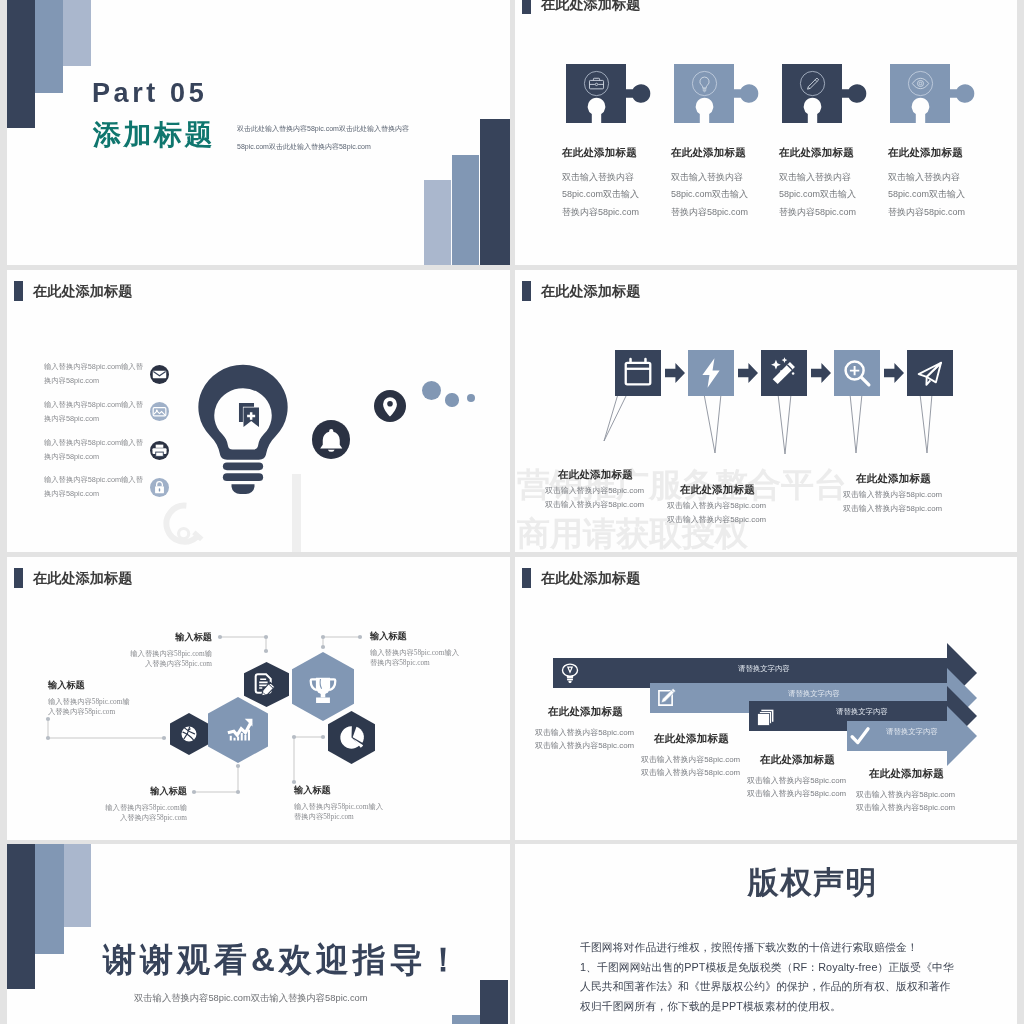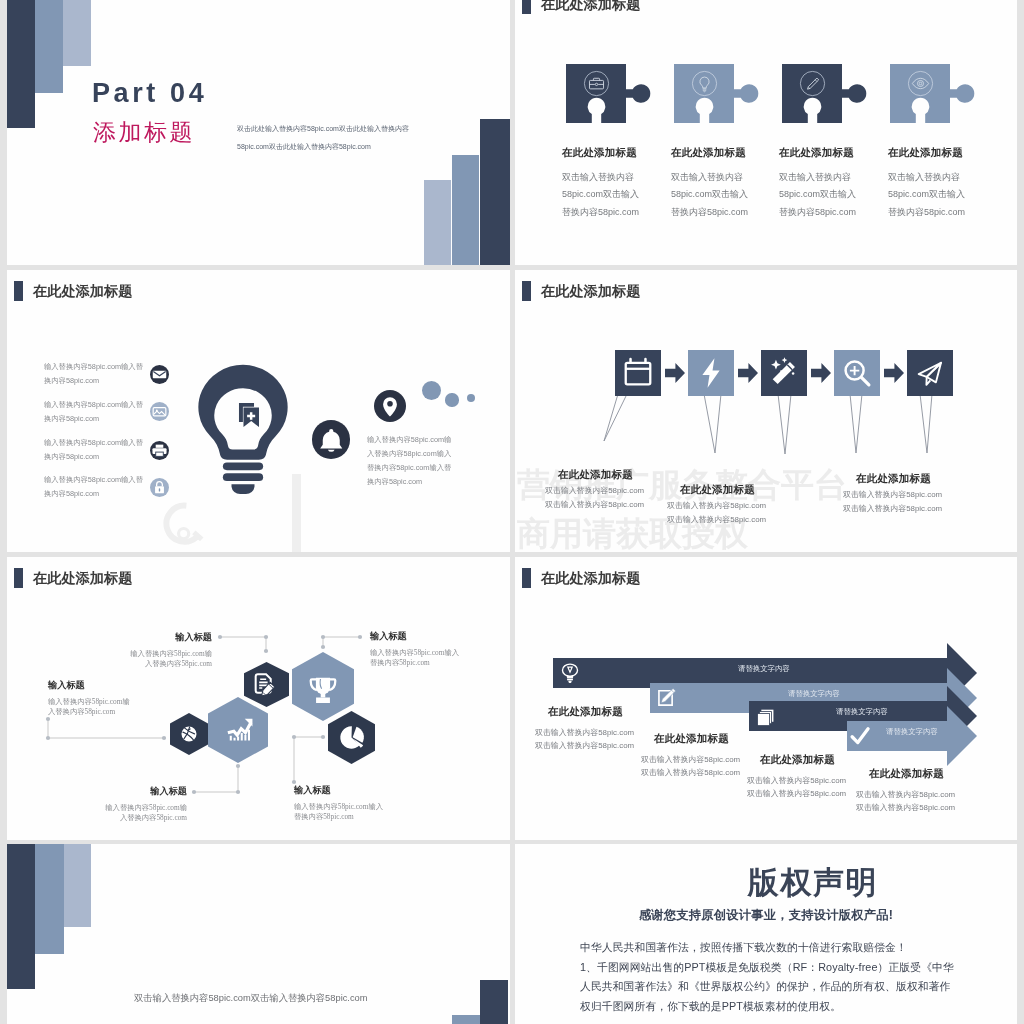--- a/index.html
+++ b/index.html
@@ -27,21 +27,21 @@
   .bdl{font-size:7.3px;color:#8a8c90;line-height:1.92;}
   
   .b1a{left:0;top:0;width:28px;height:128px;background:#37435a;}
   .b1b{left:28px;top:0;width:28px;height:93px;background:#8197b4;}
   .b1c{left:56px;top:0;width:28px;height:66px;background:#aab7cd;}
   .b1d{left:417px;top:180px;width:27px;height:85px;background:#aab7cd;}
   .b1e{left:445px;top:155px;width:27px;height:110px;background:#8197b4;}
   .b1f{left:473px;top:119px;width:30px;height:146px;background:#37435a;}
   .s1kicker{left:85px;top:80px;font-size:27px;font-weight:700;color:#37435a;
             letter-spacing:3.6px;line-height:1;}
-  .s1title{left:86px;top:121px;font-size:23px;font-weight:400;color:#be185d;
+  .s1title{left:86px;top:121px;font-size:28px;font-weight:700;color:#0f766e;
            letter-spacing:2.5px;line-height:1;transform:scaleX(1.0);
            transform-origin:left top;}
   .s1body{left:230px;top:120px;width:176px;font-size:7.0px;color:#5b6472;
           line-height:2.5;letter-spacing:0;}
   
   .hd2{left:7px;top:-6px;}
   .p2{position:absolute;width:88px;height:62px;}
   .p2 .pz{position:absolute;left:0;top:0;width:88px;height:62px;}
   .p2 .pic{position:absolute;left:16.5px;top:5.5px;width:27px;height:27px;}
   .p2a{left:51px;top:64px;}
@@ -171,21 +171,21 @@
   .s8body p{margin:0;}
 </style>
 </head>
 <body>
 
 <div class="grid">
   <div class="slide s1">
     <div class="abs b1a"></div>
     <div class="abs b1b"></div>
     <div class="abs b1c"></div>
-    <div class="abs s1kicker">Part 04</div>
+    <div class="abs s1kicker">Part 05</div>
     <div class="abs s1title">添加标题</div>
     <div class="abs s1body">双击此处输入替换内容58pic.com双击此处输入替换内容58pic.com双击此处输入替换内容58pic.com</div>
     <div class="abs b1d"></div>
     <div class="abs b1e"></div>
     <div class="abs b1f"></div>
   </div>
   <div class="slide s2">
     <div class="hd hd2">
       <span class="bar"></span>
       <span class="tx">在此处添加标题</span>
@@ -322,21 +322,20 @@
     </div>
     <div class="ic3b pin3 d">
       <svg viewBox="0 0 24 24">
         <path d="M12 5.4 a5.2 5.2 0 0 0 -5.2 5.2 c0 4.3 5.2 9.2 5.2 9.2 s5.2 -4.9 5.2 -9.2 A5.2 5.2 0 0 0 12 5.4 Z" fill="#fff"></path>
         <circle cx="12" cy="10.3" r="2.1" fill="#2b3243"></circle>
       </svg>
     </div>
     <div class="dot3 dA"></div>
     <div class="dot3 dB"></div>
     <div class="dot3 dC"></div>
-    <div class="r3t bdl">输入替换内容58pic.com输入替换内容58pic.com输入替换内容58pic.com输入替换内容58pic.com</div>
   </div>
   <div class="slide s4">
     <div class="hd hd4">
       <span class="bar"></span>
       <span class="tx">在此处添加标题</span>
     </div>
     <svg class="wm4" viewBox="0 0 400 100">
       <text class="wmtx" x="0" y="36">营销推广服务整合平台</text>
       <text class="wmtx" x="0" y="85">商用请获取授权</text>
     </svg>
@@ -571,25 +570,25 @@
       <div class="bd">
         <div>双击输入替换内容58pic.com</div>
         <div>双击输入替换内容58pic.com</div>
       </div>
     </div>
   </div>
   <div class="slide s7">
     <div class="abs b7a"></div>
     <div class="abs b7b"></div>
     <div class="abs b7c"></div>
+    <div class="abs s7title">谢谢观看&amp;欢迎指导！</div>
     <div class="abs s7body">双击输入替换内容58pic.com双击输入替换内容58pic.com</div>
     <div class="abs b7d"></div>
     <div class="abs b7e"></div>
   </div>
   <div class="slide s8">
     <div class="abs s8title">版权声明</div>
-    <div class="abs s8sub">感谢您支持原创设计事业，支持设计版权产品!</div>
     <div class="abs s8body">
-      <p>中华人民共和国著作法，按照传播下载次数的十倍进行索取赔偿金！</p>
+      <p>千图网将对作品进行维权，按照传播下载次数的十倍进行索取赔偿金！</p>
       <p>1、千图网网站出售的PPT模板是免版税类（RF：Royalty-free）正版受《中华人民共和国著作法》和《世界版权公约》的保护，作品的所有权、版权和著作权归千图网所有，你下载的是PPT模板素材的使用权。</p>
     </div>
   </div>
 </div>
 
 </body></html>

